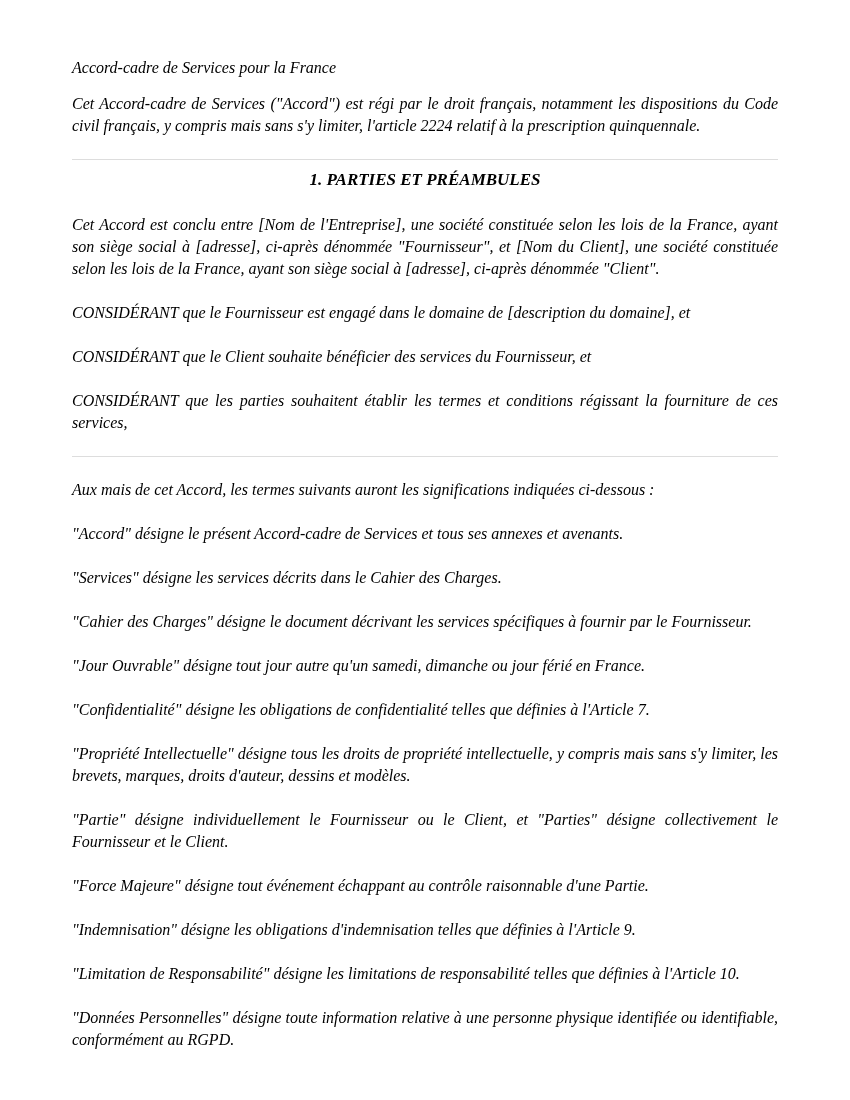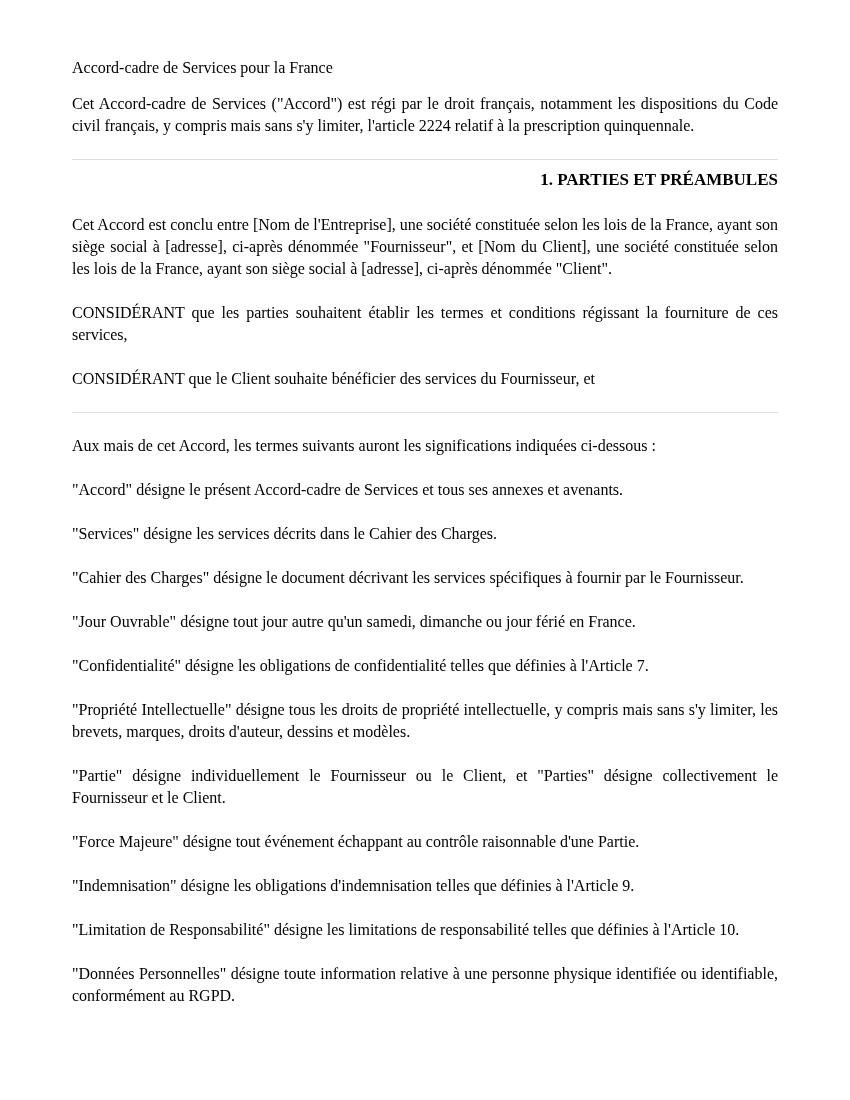--- a/index.html
+++ b/index.html
@@ -12,20 +12,21 @@
     width: 850px;
     height: 1100px;
     box-sizing: border-box;
     padding: 57px 72px 12px 72px;
     overflow: hidden;
     background: #ffffff;
     color: #000000;
     font-family: "Liberation Serif", "DejaVu Serif", serif;
     font-size: 16px;
     line-height: 22px;
+    font-style: italic;
   }
   .page p {
     margin: 22px 0 0 0;
     text-align: justify;
   }
   p.doc-title {
     margin-top: 0;
     text-align: left;
   }
   p.intro {
@@ -36,38 +37,39 @@
     border: 0;
     border-top: 1px solid #dddddd;
     margin: 22px 0 0 0;
   }
   h2.sec-heading {
     font-family: "Liberation Serif", "DejaVu Serif", serif;
     font-size: 17px;
     line-height: 24px;
     font-weight: bold;
     margin: 8px 0 0 0;
-    text-align: right;
+    text-align: center;
   }
   p.lead {
   }
 </style>
 </head>
 <body>
 
 <div class="page">
 
   <p class="doc-title">Accord-cadre de Services pour la France</p>
   <p class="intro">Cet Accord-cadre de Services ("Accord") est régi par le droit français, notamment les dispositions du Code civil français, y compris mais sans s'y limiter, l'article 2224 relatif à la prescription quinquennale.</p>
 
   <div class="rule"></div>
   <h2 class="sec-heading">1. PARTIES ET PRÉAMBULES</h2>
   <p class="lead">Cet Accord est conclu entre [Nom de l'Entreprise], une société constituée selon les lois de la France, ayant son siège social à [adresse], ci-après dénommée "Fournisseur", et [Nom du Client], une société constituée selon les lois de la France, ayant son siège social à [adresse], ci-après dénommée "Client".</p>
+  <p>CONSIDÉRANT que le Fournisseur est engagé dans le domaine de [description du domaine], et</p>
+  <p>CONSIDÉRANT que le Client souhaite bénéficier des services du Fournisseur, et</p>
   <p>CONSIDÉRANT que les parties souhaitent établir les termes et conditions régissant la fourniture de ces services,</p>
-  <p>CONSIDÉRANT que le Client souhaite bénéficier des services du Fournisseur, et</p>
 
   <div class="rule"></div>
   <p class="lead">Aux mais de cet Accord, les termes suivants auront les significations indiquées ci-dessous :</p>
   <p>"Accord" désigne le présent Accord-cadre de Services et tous ses annexes et avenants.</p>
   <p>"Services" désigne les services décrits dans le Cahier des Charges.</p>
   <p>"Cahier des Charges" désigne le document décrivant les services spécifiques à fournir par le Fournisseur.</p>
   <p>"Jour Ouvrable" désigne tout jour autre qu'un samedi, dimanche ou jour férié en France.</p>
   <p>"Confidentialité" désigne les obligations de confidentialité telles que définies à l'Article 7.</p>
   <p>"Propriété Intellectuelle" désigne tous les droits de propriété intellectuelle, y compris mais sans s'y limiter, les brevets, marques, droits d'auteur, dessins et modèles.</p>
   <p>"Partie" désigne individuellement le Fournisseur ou le Client, et "Parties" désigne collectivement le Fournisseur et le Client.</p>

